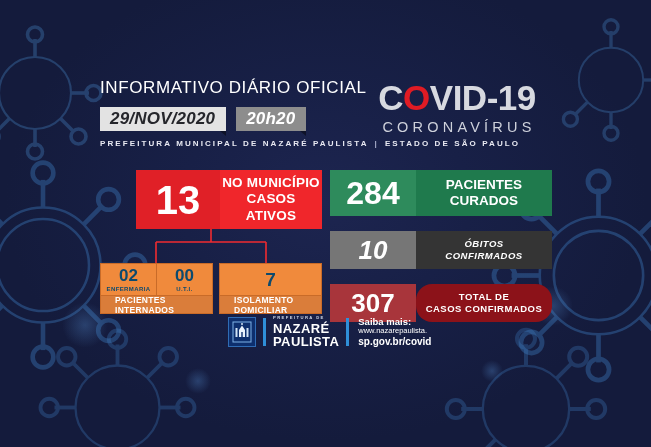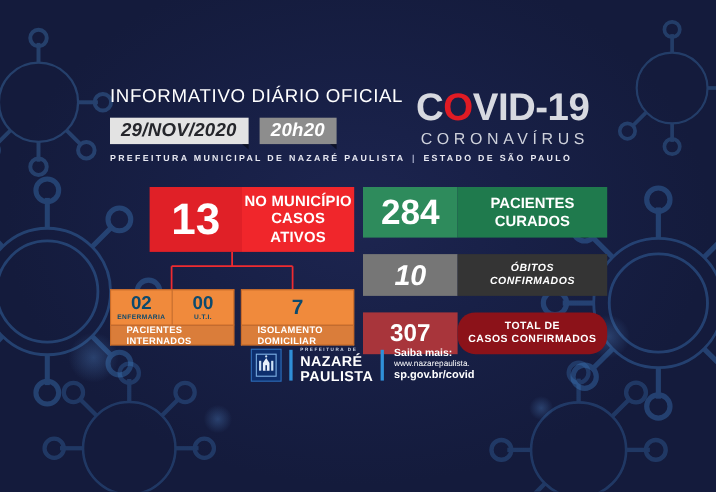--- a/index.html
+++ b/index.html
@@ -147,21 +147,21 @@
   .p-cured .num { width: 86px; background: #2e8b5c; font-size: 32px; }
   .p-cured .lbl { background: #1f7a4d; font-size: 13.5px; }
 
   
   .p-deaths { left: 330px; top: 231px; width: 222px; height: 38px; font-style: italic; }
   .p-deaths .num { width: 86px; background: #767676; font-size: 26px; }
   .p-deaths .lbl { background: #343434; font-size: 9.5px; letter-spacing: .5px; }
 
   
   .p-total { left: 330px; top: 284px; width: 222px; height: 38px; }
-  .p-total .num { width: 86px; background: #a8353b; font-size: 22px; }
+  .p-total .num { width: 86px; background: #a8353b; font-size: 26px; }
   .p-total .lbl { background: #8c1219; font-size: 9.5px; letter-spacing: .5px; border-radius: 16px; }
 
   
   .connector { position: absolute; left: 100px; top: 229px; width: 222px; height: 34px; }
 
   
   .ob { position: absolute; }
   .ob-top { display: flex; height: 33px; }
   .ob-cell {
     flex: 1;

